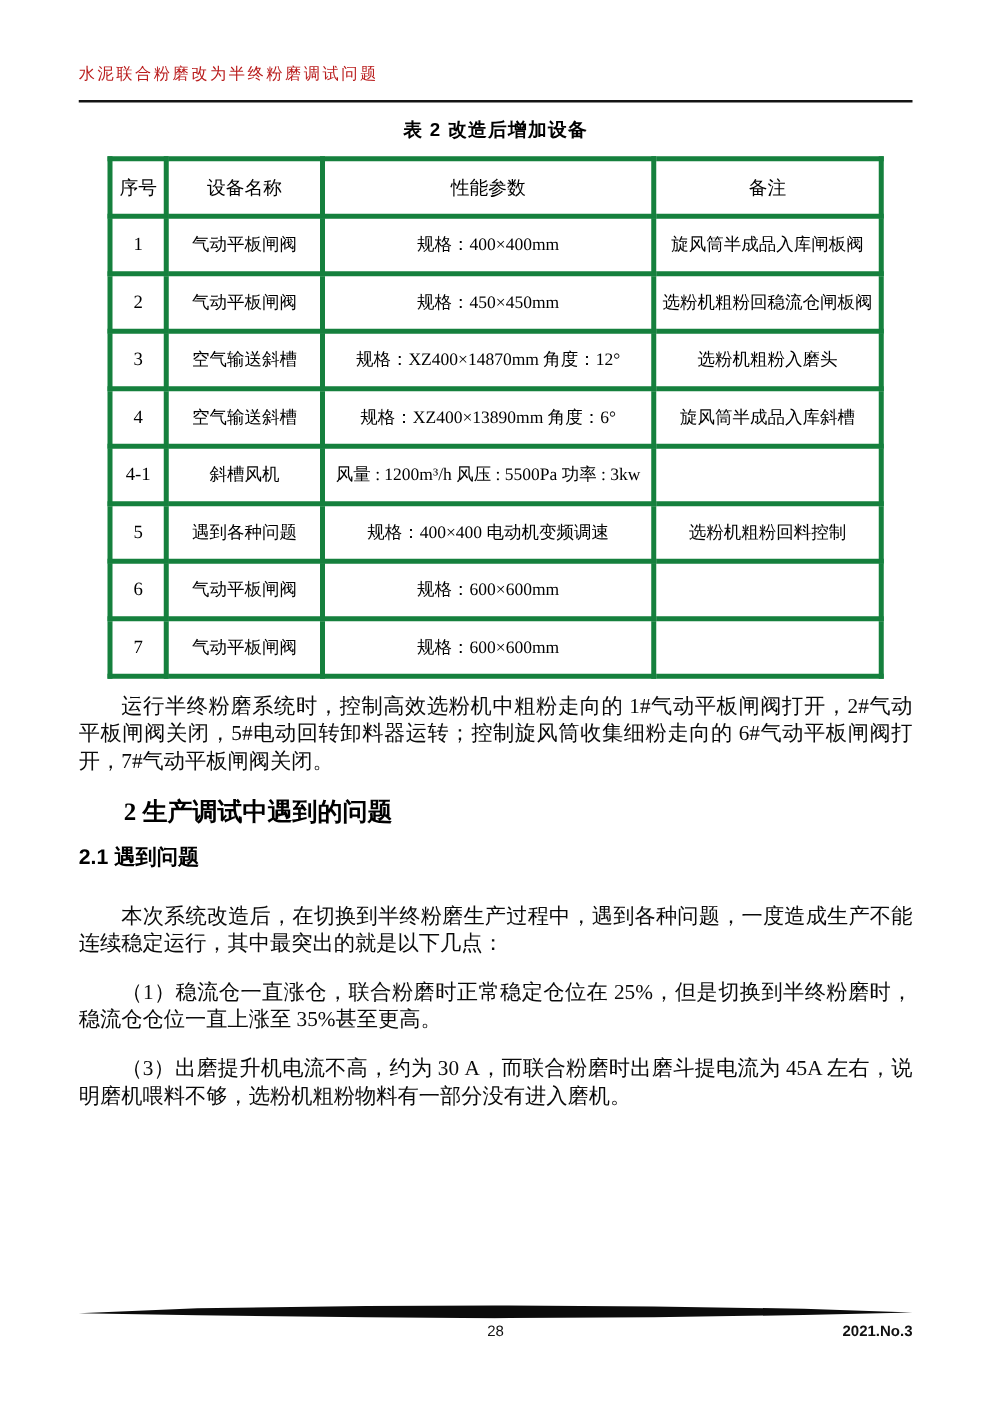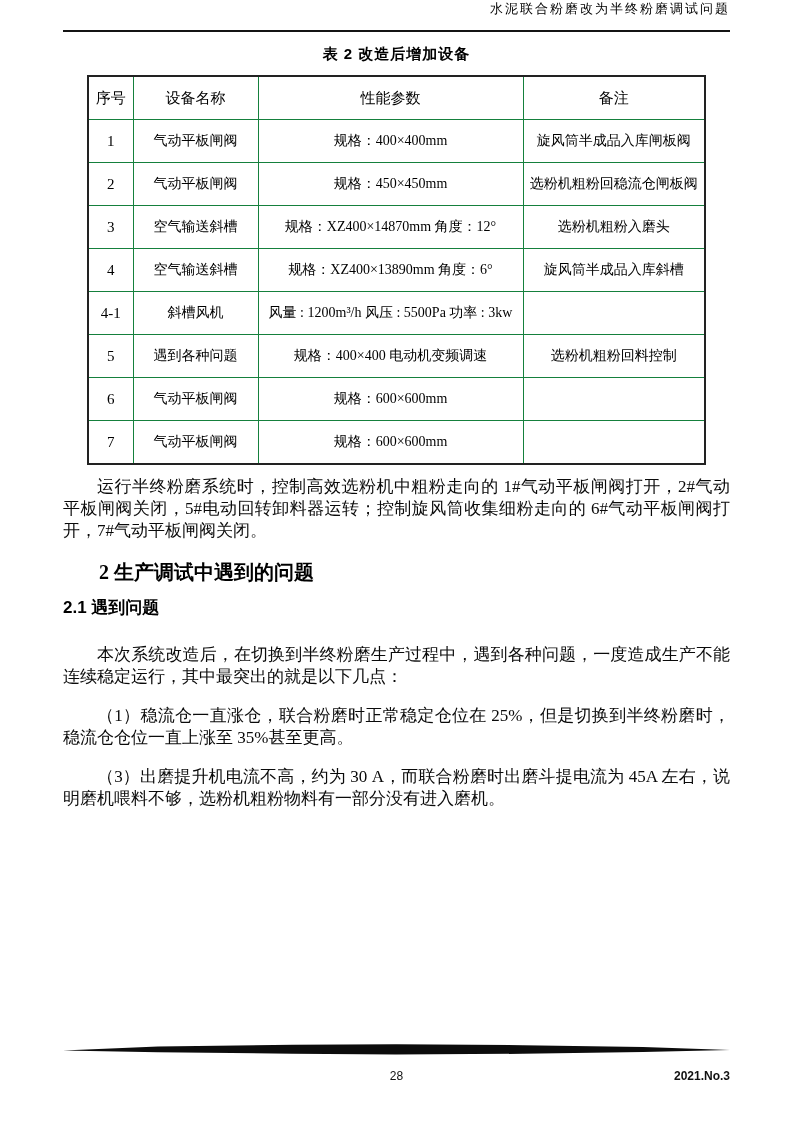--- a/index.html
+++ b/index.html
@@ -8,24 +8,25 @@
     background:#ffffff;
     color:#000;
     font-family:"Liberation Serif", serif;
     position:relative;
     overflow:hidden;
   }
   .page { position:absolute; inset:0; padding:0 63px; }
 
   
   .running-head {
-    text-align:right;
+    padding-top:50px;
+    text-align:left;
     font-size:13px;
     letter-spacing:2px;
-    color:#000000;
+    color:#b91c1c;
   }
   .head-rule {
     margin-top:12px;
     border-bottom:2px solid #141414;
     height:0;
   }
 
   
   .table-caption {
     margin-top:13px;
@@ -38,21 +39,21 @@
 
   
   table.equip {
     border-collapse:collapse;
     table-layout:fixed;
     width:617px;
     margin:11px auto 0 auto;
     border:2px solid #222;
   }
   table.equip th, table.equip td {
-    border:1px solid #15803d;
+    border:4px solid #15803d;
     height:42px;
     text-align:center;
     vertical-align:middle;
     font-weight:normal;
     font-size:14px;
     padding:0 2px;
     overflow:hidden;
   }
   table.equip th { font-size:15px; }
   table.equip td.c-no { font-size:15px; }
@@ -85,21 +86,21 @@
   .issue-para-1 { margin-top:6px; }
   .issue-para-2 { margin-top:8px; }
   .issue-para-3 { margin-top:2px; }
 
   
   .footer { position:absolute; left:63px; right:63px; top:1044px; }
   .footer svg { display:block; width:100%; height:11px; }
   .footer-meta {
     position:relative;
     height:18px;
-    margin-top:14px;
+    margin-top:3px;
     font-family:"Liberation Sans", sans-serif;
     font-size:12px;
     color:#111;
   }
   .footer-page-num {
     position:absolute; left:0; right:0;
     text-align:center;
   }
   .footer-issue {
     position:absolute; right:0; top:0;font-weight:bold;

